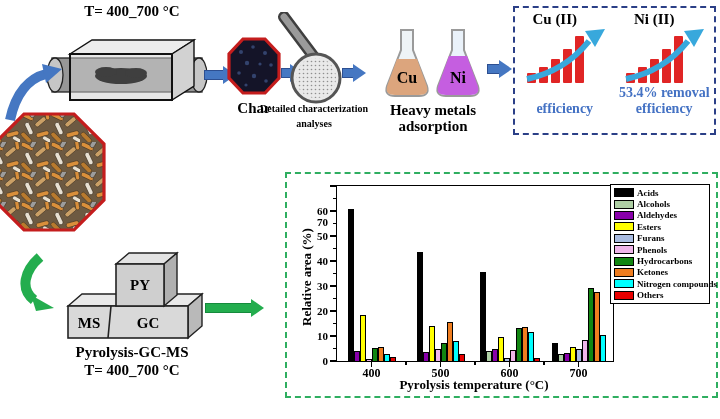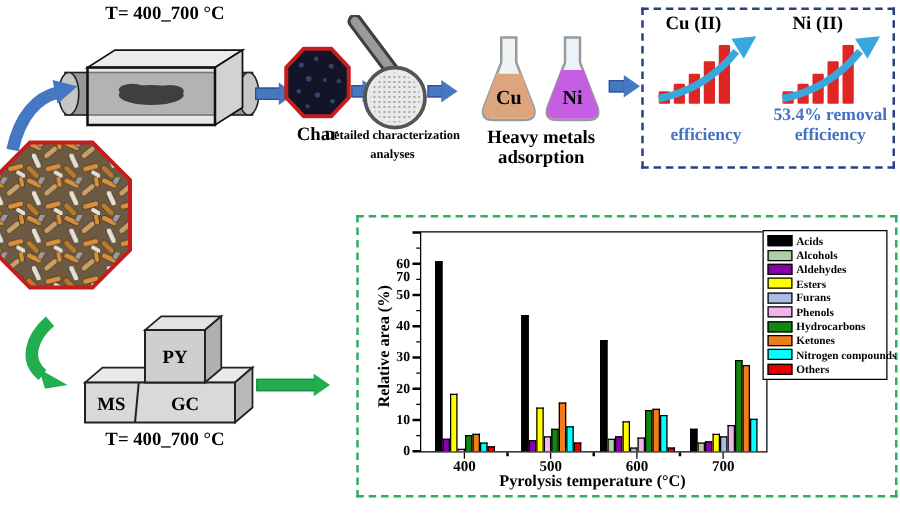--- a/index.html
+++ b/index.html
@@ -197,20 +197,21 @@
     <rect x="4" y="68" width="120" height="32" fill="#d9d9d9" stroke="#222" stroke-width="1.6"></rect>
     <line x1="47" y1="68" x2="44" y2="100" stroke="#222" stroke-width="1.6"></line>
     <polygon points="52,26 100,26 113,15 65,15" fill="#e3e3e3" stroke="#222" stroke-width="1.4"></polygon>
     <polygon points="100,26 113,15 113,57 100,68" fill="#b0b0b0" stroke="#222" stroke-width="1.4"></polygon>
     <rect x="52" y="26" width="48" height="42" fill="#cfcfcf" stroke="#222" stroke-width="1.6"></rect>
     <text x="76" y="52" text-anchor="middle" font-size="15" font-weight="bold">PY</text>
     <text x="25" y="90" text-anchor="middle" font-size="15" font-weight="bold">MS</text>
     <text x="84" y="90" text-anchor="middle" font-size="15" font-weight="bold">GC</text>
   </svg>
   <div class="abs ctr" style="left:52px;top:343px;width:160px;font-size:15px;line-height:18px;">
+    <div>Pyrolysis-GC-MS</div>
     <div>T= 400_700 °C</div>
   </div>
 
   <div class="arr green" style="left:205px;top:303px;width:45px;"></div>
 
   <div id="chart-box" class="abs">
     <div id="y-axis-title">Relative area (%)</div>
     <div id="plot">
         <div class="ytick major" style="top: 174.25px;"></div>
         <div class="ylab" style="top: 168px;">0</div>

